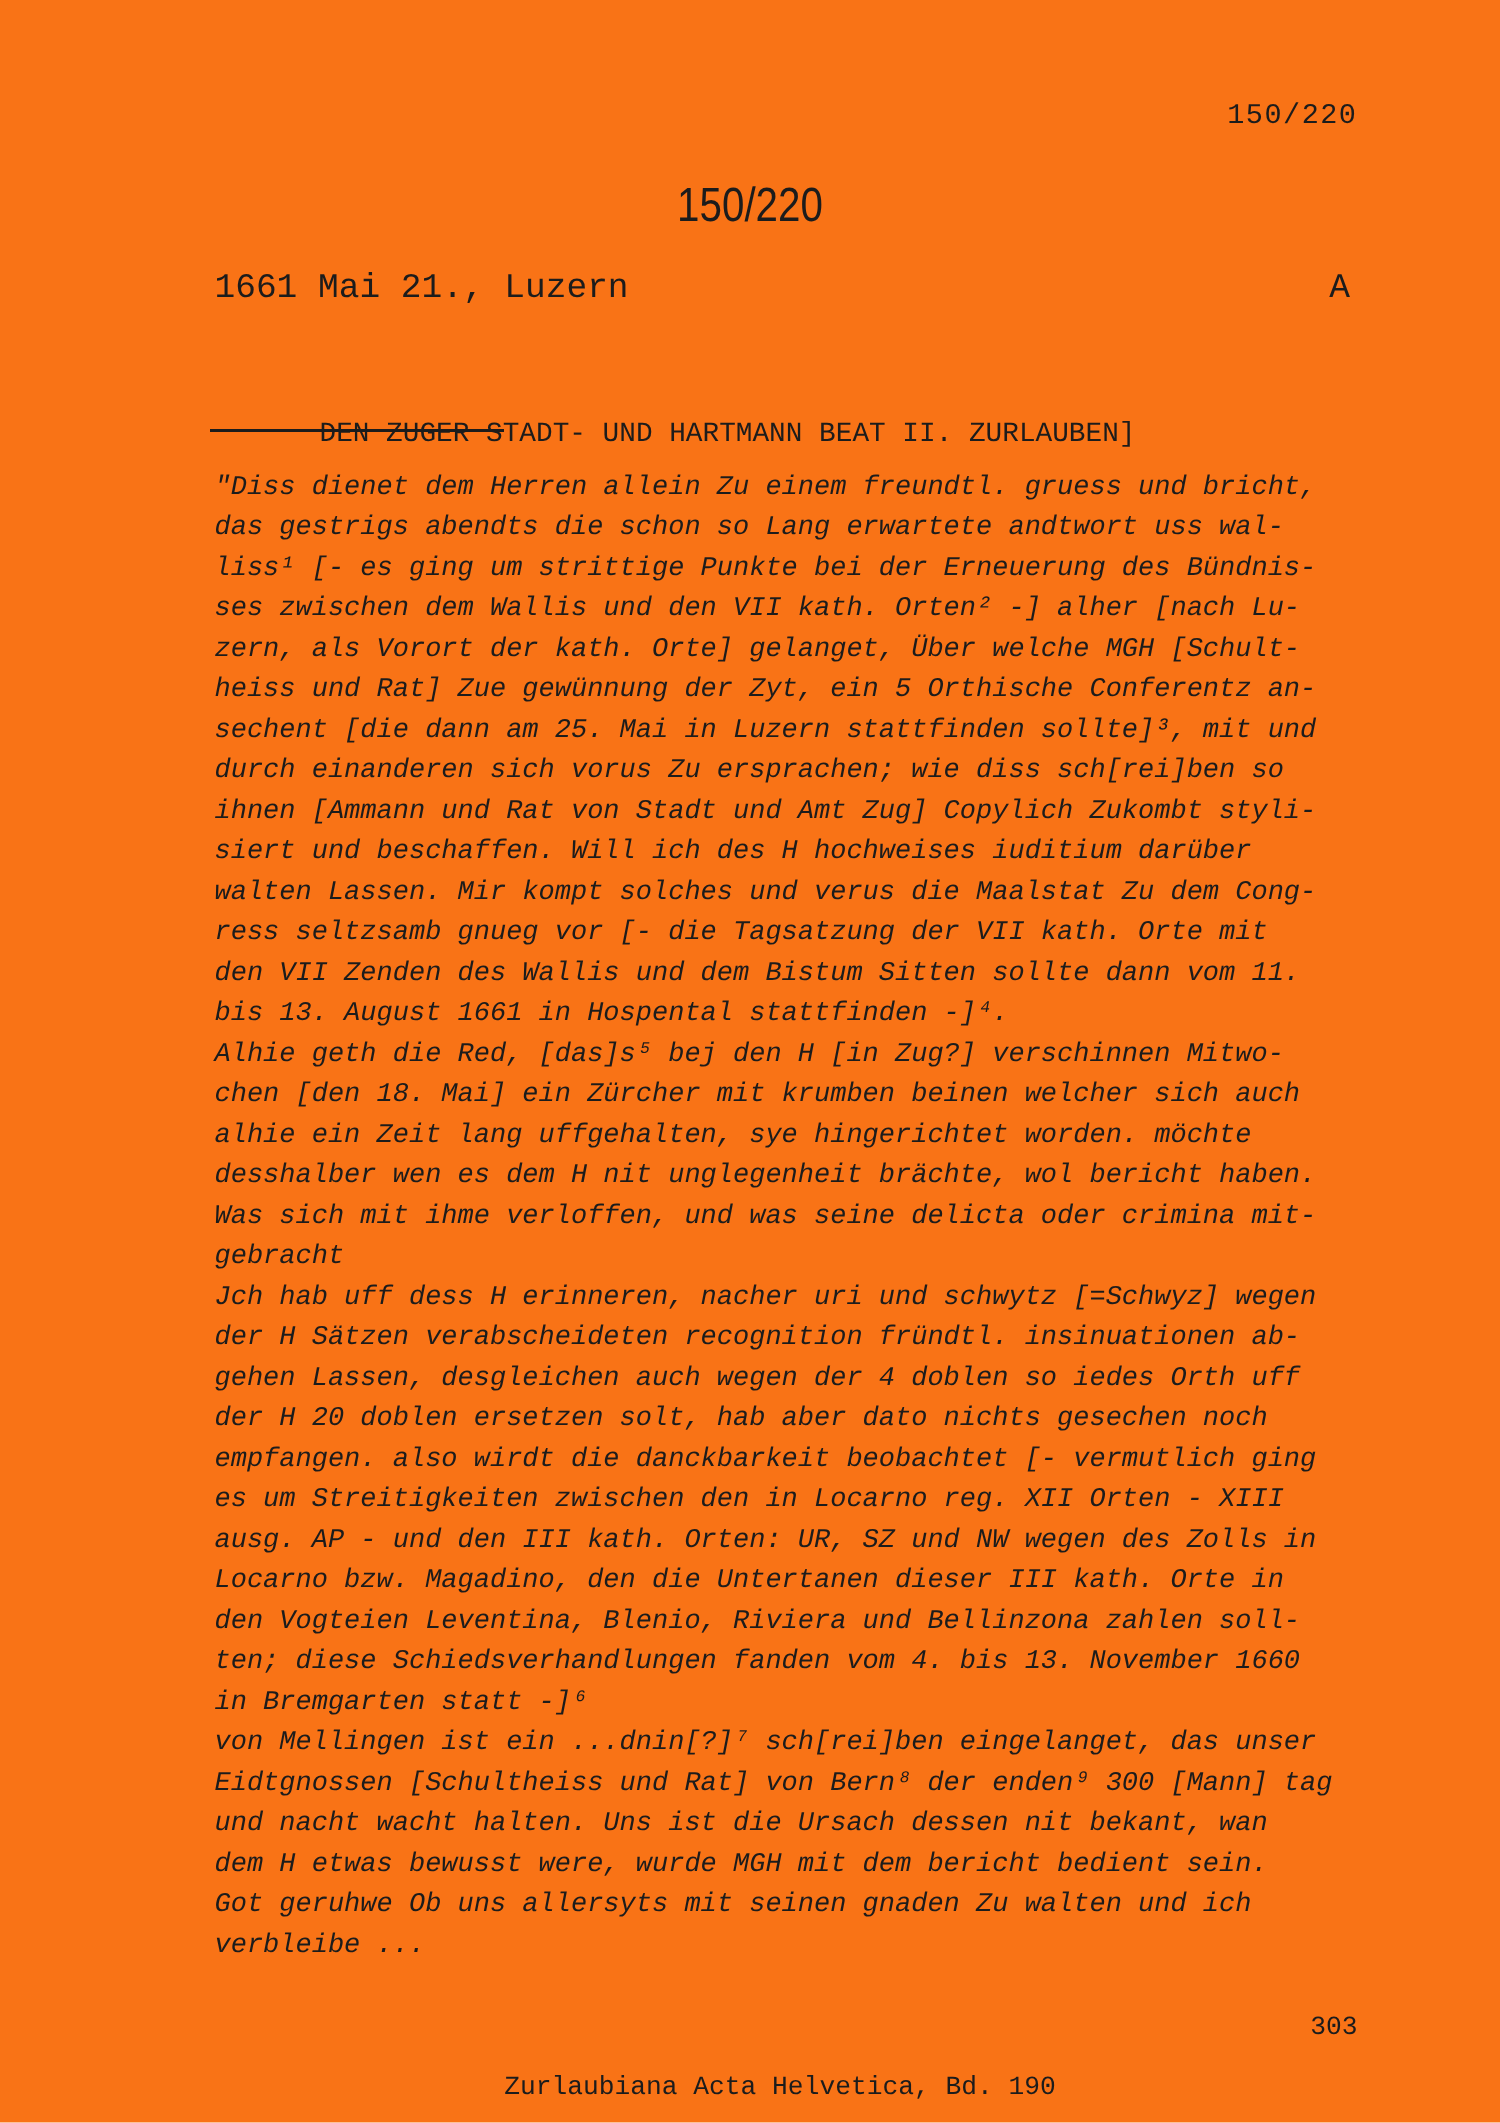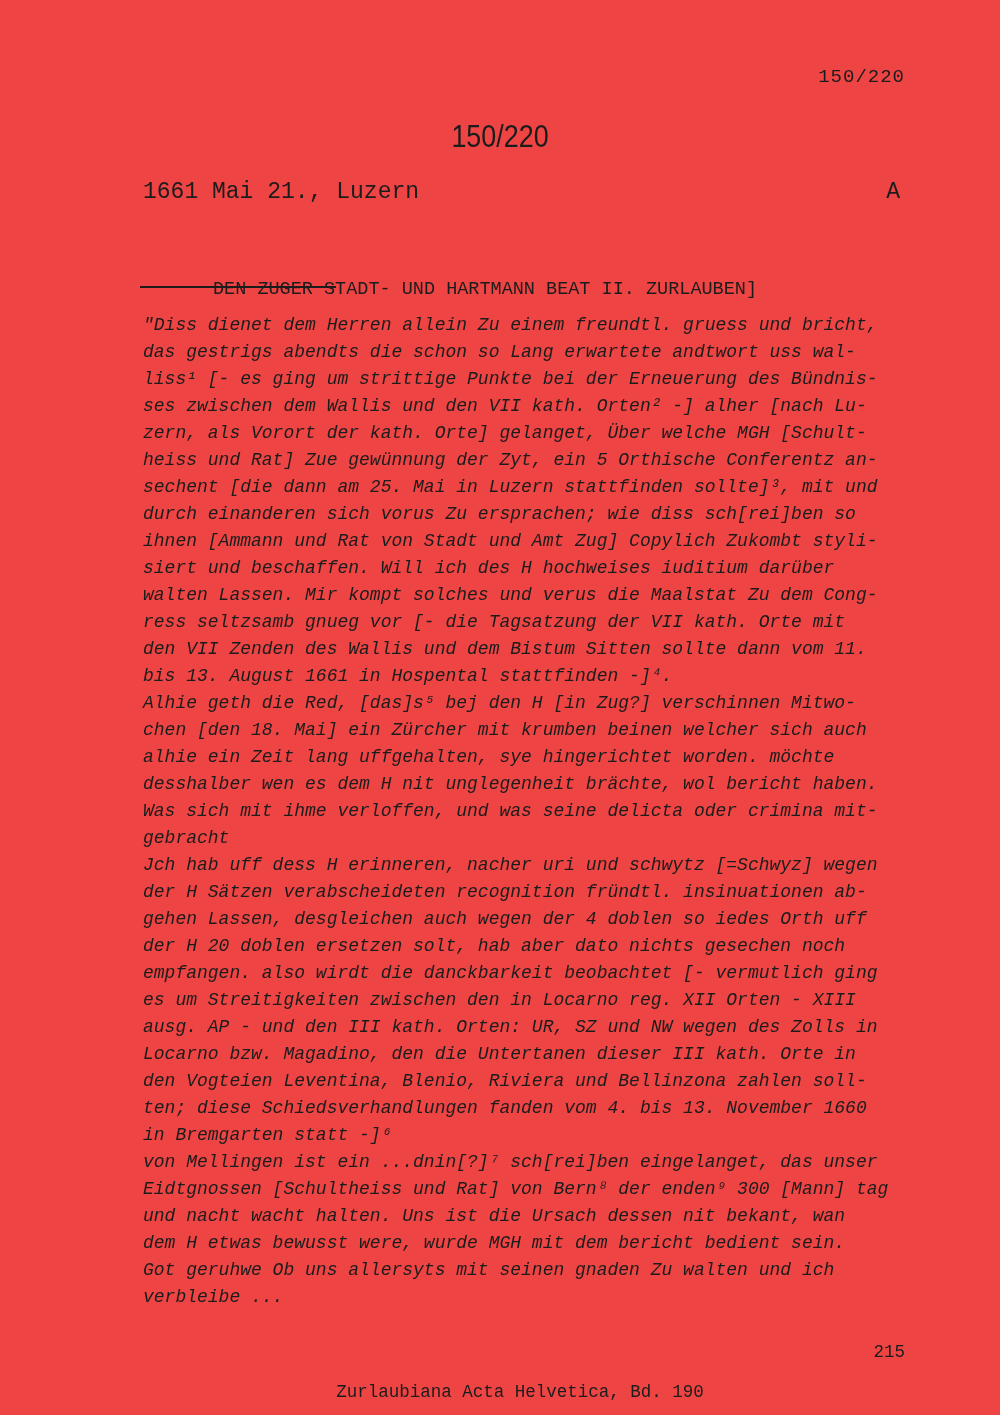--- a/index.html
+++ b/index.html
@@ -4,21 +4,21 @@
 <style>
   html, body {
     margin: 0;
     padding: 0;
     background: #ffffff;
   }
   .page {
     position: relative;
     width: 1000px;
     height: 1415px;
-    background: #ef4444;
+    background: #f97316;
     color: #1c1c1c;
     font-family: "Liberation Mono", "DejaVu Sans Mono", monospace;
     overflow: hidden;
   }
   .header-right {
     position: absolute;
     top: 66px;
     right: 95px;
     font-size: 19px;
     letter-spacing: 1px;
@@ -115,16 +115,16 @@
   <div class="caption">
     <div class="caption-line2">DEN ZUGER STADT- UND HARTMANN BEAT II. ZURLAUBEN]</div>
   </div>
 
   <div class="footnote-rule"></div>
 
   <div class="letter-body"><div class="body-line">"Diss dienet dem Herren allein Zu einem freundtl. gruess und bricht,</div><div class="body-line">das gestrigs abendts die schon so Lang erwartete andtwort uss wal-</div><div class="body-line">liss¹ [- es ging um strittige Punkte bei der Erneuerung des Bündnis-</div><div class="body-line">ses zwischen dem Wallis und den VII kath. Orten² -] alher [nach Lu-</div><div class="body-line">zern, als Vorort der kath. Orte] gelanget, Über welche MGH [Schult-</div><div class="body-line">heiss und Rat] Zue gewünnung der Zyt, ein 5 Orthische Conferentz an-</div><div class="body-line">sechent [die dann am 25. Mai in Luzern stattfinden sollte]³, mit und</div><div class="body-line">durch einanderen sich vorus Zu ersprachen; wie diss sch[rei]ben so</div><div class="body-line">ihnen [Ammann und Rat von Stadt und Amt Zug] Copylich Zukombt styli-</div><div class="body-line">siert und beschaffen. Will ich des H hochweises iuditium darüber</div><div class="body-line">walten Lassen. Mir kompt solches und verus die Maalstat Zu dem Cong-</div><div class="body-line">ress seltzsamb gnueg vor [- die Tagsatzung der VII kath. Orte mit</div><div class="body-line">den VII Zenden des Wallis und dem Bistum Sitten sollte dann vom 11.</div><div class="body-line">bis 13. August 1661 in Hospental stattfinden -]⁴.</div><div class="body-line">Alhie geth die Red, [das]s⁵ bej den H [in Zug?] verschinnen Mitwo-</div><div class="body-line">chen [den 18. Mai] ein Zürcher mit krumben beinen welcher sich auch</div><div class="body-line">alhie ein Zeit lang uffgehalten, sye hingerichtet worden. möchte</div><div class="body-line">desshalber wen es dem H nit unglegenheit brächte, wol bericht haben.</div><div class="body-line">Was sich mit ihme verloffen, und was seine delicta oder crimina mit-</div><div class="body-line">gebracht</div><div class="body-line">Jch hab uff dess H erinneren, nacher uri und schwytz [=Schwyz] wegen</div><div class="body-line">der H Sätzen verabscheideten recognition fründtl. insinuationen ab-</div><div class="body-line">gehen Lassen, desgleichen auch wegen der 4 doblen so iedes Orth uff</div><div class="body-line">der H 20 doblen ersetzen solt, hab aber dato nichts gesechen noch</div><div class="body-line">empfangen. also wirdt die danckbarkeit beobachtet [- vermutlich ging</div><div class="body-line">es um Streitigkeiten zwischen den in Locarno reg. XII Orten - XIII</div><div class="body-line">ausg. AP - und den III kath. Orten: UR, SZ und NW wegen des Zolls in</div><div class="body-line">Locarno bzw. Magadino, den die Untertanen dieser III kath. Orte in</div><div class="body-line">den Vogteien Leventina, Blenio, Riviera und Bellinzona zahlen soll-</div><div class="body-line">ten; diese Schiedsverhandlungen fanden vom 4. bis 13. November 1660</div><div class="body-line">in Bremgarten statt -]⁶</div><div class="body-line">von Mellingen ist ein ...dnin[?]⁷ sch[rei]ben eingelanget, das unser</div><div class="body-line">Eidtgnossen [Schultheiss und Rat] von Bern⁸ der enden⁹ 300 [Mann] tag</div><div class="body-line">und nacht wacht halten. Uns ist die Ursach dessen nit bekant, wan</div><div class="body-line">dem H etwas bewusst were, wurde MGH mit dem bericht bedient sein.</div><div class="body-line">Got geruhwe Ob uns allersyts mit seinen gnaden Zu walten und ich</div><div class="body-line">verbleibe ...</div></div>
 
   <div class="footer">
     <span class="footer-center">Zurlaubiana Acta Helvetica, Bd. 190</span>
-    <span class="footer-page">215</span>
+    <span class="footer-page">303</span>
   </div>
 
 </div>
 
 </body></html>

